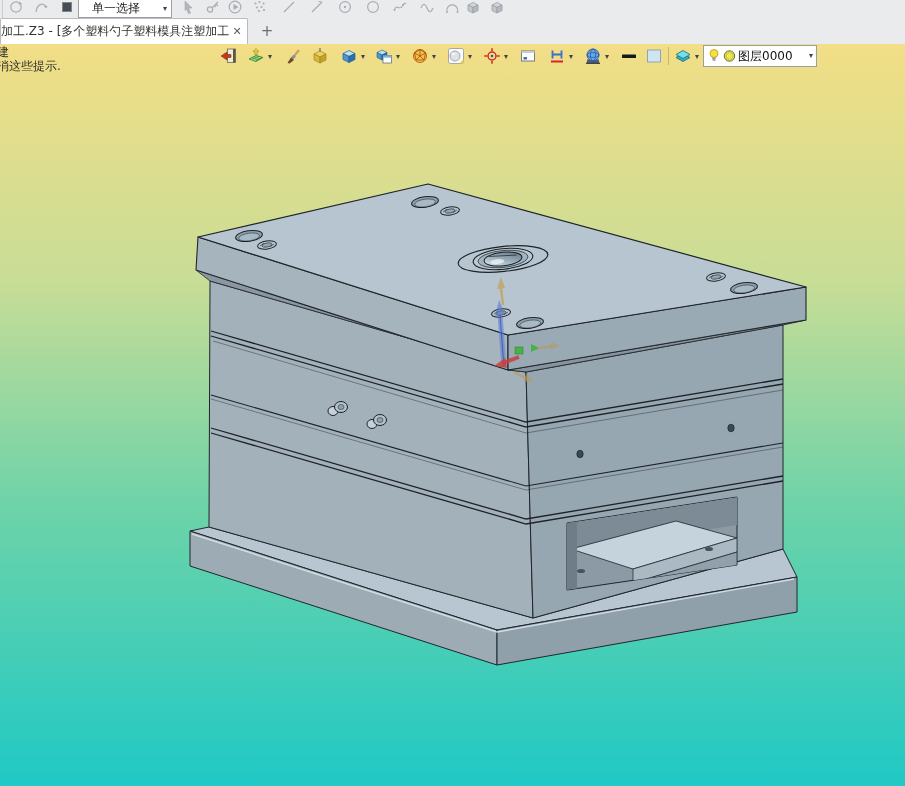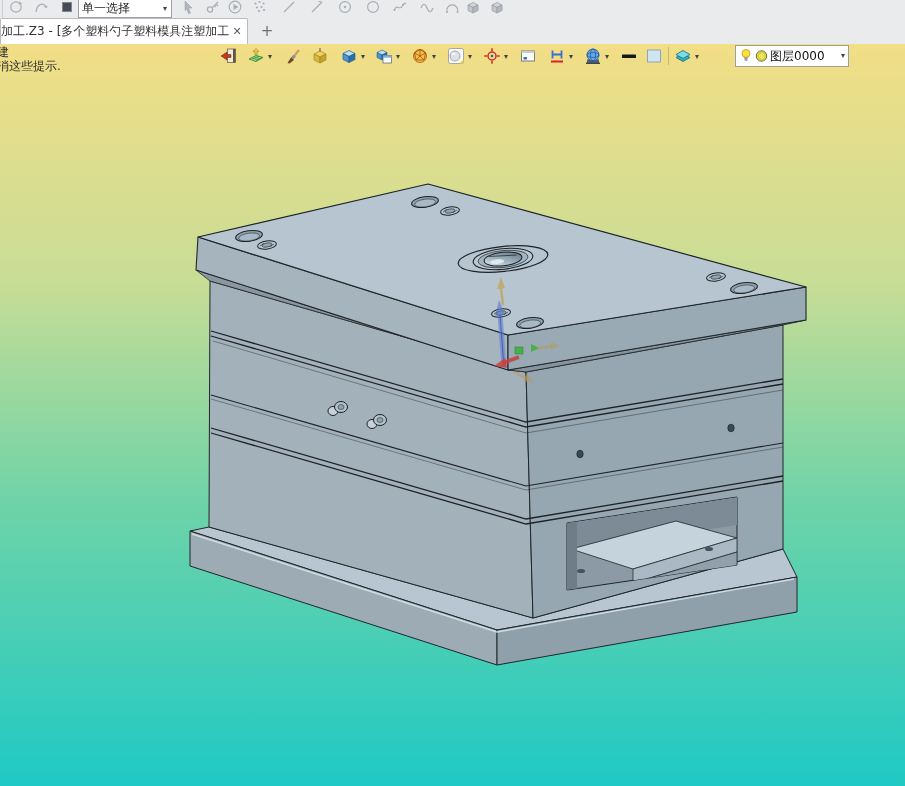--- a/index.html
+++ b/index.html
@@ -6,21 +6,21 @@
     font-family:"DejaVu Sans","Liberation Sans",sans-serif;font-size:12px;}
   .app{position:relative;width:905px;height:786px;background:#e9ebed;}
 
   
   .toolbar-top{position:absolute;left:0;top:0;width:905px;height:18px;
     background:var(--toolbar-bg,#e9ebed);border-bottom:1px solid #dadcde;overflow:hidden;}
   .tt-sep{position:absolute;top:0;width:1px;height:18px;background:#c9cdd0;}
   .tt-icon{position:absolute;top:-1px;width:16px;height:16px;}
   .tt-combo{position:absolute;left:78px;top:-1px;width:92px;height:17px;background:#fff;
     border:1px solid #9aa0a6;display:flex;align-items:center;}
-  .tt-combo .val{flex:1;padding-left:3px;color:#222;font-size:12px;white-space:nowrap;overflow:hidden;}
+  .tt-combo .val{flex:1;padding-left:13px;color:#222;font-size:12px;white-space:nowrap;overflow:hidden;}
   .caret{font-size:8px;color:#444;line-height:1;}
   .tt-combo .caret{padding:0 4px 0 2px;}
 
   
   .tabbar{position:absolute;left:0;top:18px;width:905px;height:26px;background:#e9ebed;
     border-bottom:1px solid #d3d6d9;}
   .tab{position:absolute;left:0;top:0;width:248px;height:26px;background:#fff;
     border:1px solid #b9bdc1;border-bottom:none;border-radius:2px 2px 0 0;
     display:flex;align-items:center;box-sizing:border-box;}
   .tab .title{margin-left:-2px;padding-left:2px;white-space:nowrap;overflow:hidden;
@@ -32,21 +32,21 @@
   
   .viewport{position:absolute;left:0;top:44px;width:905px;height:742px;
     background:linear-gradient(180deg,var(--bg-top,#f2de86) 0%,var(--bg-mid,#c8dd96) 32%,
       var(--bg-low,#6ed3a8) 62%,var(--bg-bottom,#1fc9c5) 100%);}
   .hint{position:absolute;left:0;top:1px;color:#2e2e2e;font-size:12px;line-height:14px;}
   .hint div{margin-left:-3px;white-space:nowrap;}
   .vt-icon{position:absolute;top:3px;width:18px;height:18px;}
   .vt-caret{position:absolute;top:9px;width:8px;text-align:center;}
   .vt-sep{position:absolute;top:3px;width:1px;height:18px;background:#c8b96a;}
   .layer-combo{position:absolute;left:703px;top:1px;width:114px;height:22px;background:#fff;
-    border:1px solid #9aa09c;display:flex;align-items:center;gap:2px;padding:4px 3px;box-sizing:border-box;margin-left:32px;}
+    border:1px solid #9aa09c;display:flex;align-items:center;gap:2px;padding:4px 3px;box-sizing:border-box;}
   .layer-combo .val{flex:1;color:#111;font-size:12px;white-space:nowrap;}
   .model-svg{position:absolute;left:0;top:0;width:905px;height:742px;}
 </style>
 </head>
 <body>
 
 <div class="app">
 
   <div class="toolbar-top">
     <div class="tt-sep" style="left:2px"></div>

